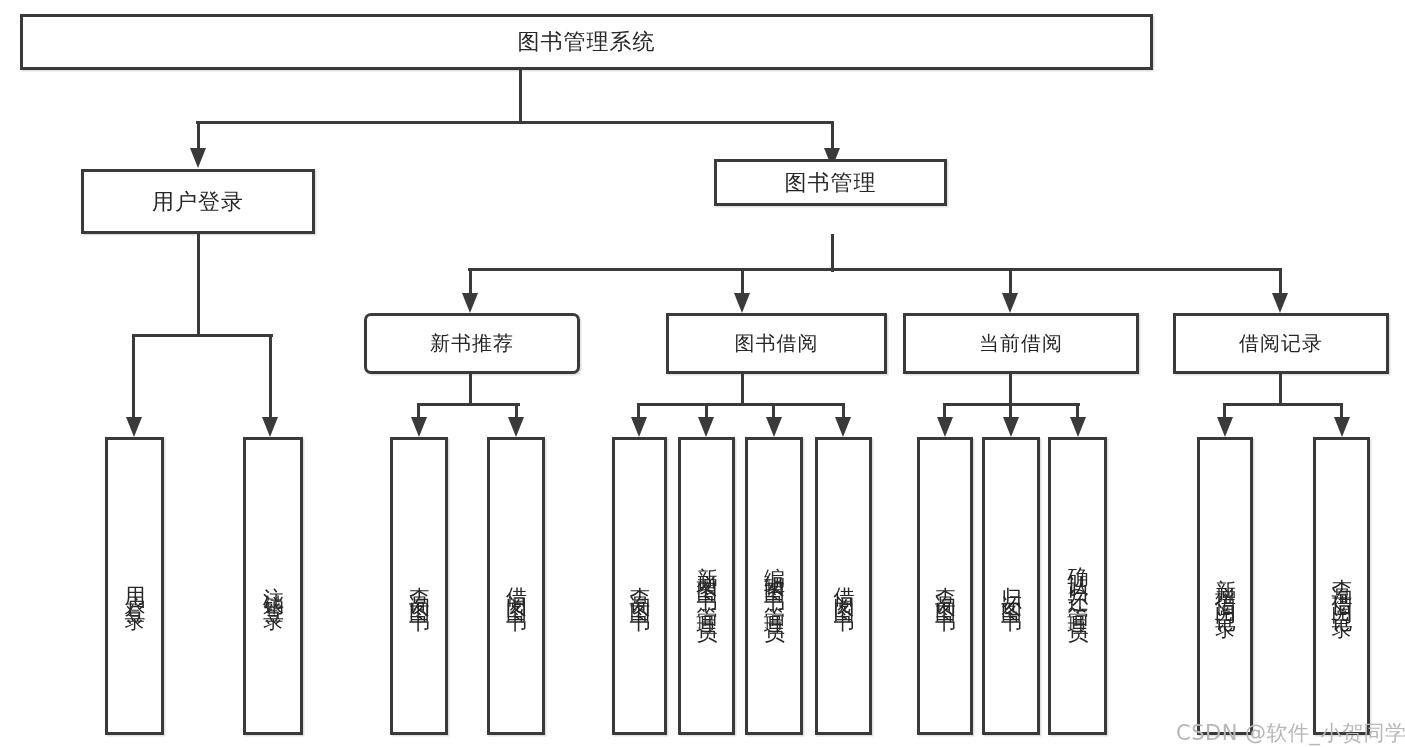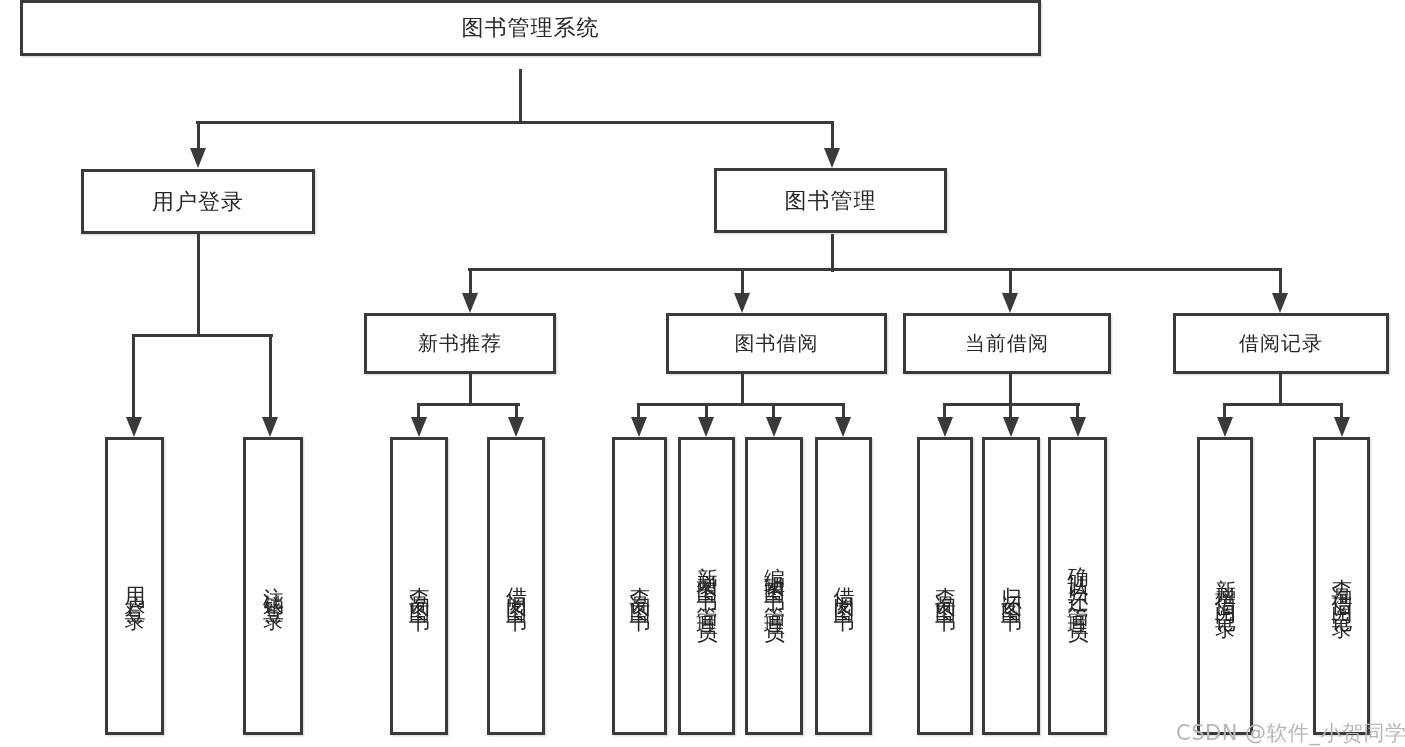--- a/index.html
+++ b/index.html
@@ -30,35 +30,35 @@
   .wm{
     position:absolute;left:1176px;top:719px;z-index:6;
     font-size:21px;color:#b7b7b7;letter-spacing:.5px;white-space:nowrap;
   }
 </style>
 </head>
 <body>
 
 <div class="canvas">
 
-  <div class="box root-box" style="left:20px;top:0;width:1021px;height:56px;">
+  <div class="box root-box" style="left:20px;top:14px;width:1133px;height:56px;">
     <span>图书管理系统</span>
   </div>
 
   <div class="lv" style="left:519px;top:69px;height:52px;"></div>
   <div class="lh" style="left:196px;top:121px;width:638px;"></div>
   <div class="lv" style="left:197px;top:124px;height:26px;"></div>
   <div class="ah" style="left:190px;top:148px;"></div>
   <div class="lv" style="left:831px;top:124px;height:26px;"></div>
   <div class="ah" style="left:824px;top:148px;"></div>
 
   <div class="box l2" style="left:81px;top:169px;width:234px;height:65px;">
     <span>用户登录</span>
   </div>
-  <div class="box l2" style="left:714px;top:168px;width:233px;height:65px;">
+  <div class="box l2" style="left:714px;top:159px;width:233px;height:47px;">
     <span>图书管理</span>
   </div>
 
   <div class="lv" style="left:197px;top:234px;height:103px;"></div>
   <div class="lh" style="left:132px;top:334px;width:141px;"></div>
   <div class="lv" style="left:132px;top:337px;height:82px;"></div>
   <div class="ah" style="left:126px;top:417px;"></div>
   <div class="lv" style="left:269px;top:337px;height:82px;"></div>
   <div class="ah" style="left:262px;top:417px;"></div>
 
@@ -66,27 +66,27 @@
   <div class="lh" style="left:468px;top:268px;width:814px;"></div>
   <div class="lv" style="left:469px;top:271px;height:24px;"></div>
   <div class="ah" style="left:462px;top:293px;"></div>
   <div class="lv" style="left:741px;top:271px;height:24px;"></div>
   <div class="ah" style="left:734px;top:293px;"></div>
   <div class="lv" style="left:1009px;top:271px;height:24px;"></div>
   <div class="ah" style="left:1002px;top:293px;"></div>
   <div class="lv" style="left:1279px;top:271px;height:24px;"></div>
   <div class="ah" style="left:1272px;top:293px;"></div>
 
-  <div class="box l3" style="left:364px;top:313px;width:192px;height:61px;">
+  <div class="box l3" style="left:364px;top:313px;width:216px;height:61px;border-radius:7px;">
     <span>新书推荐</span>
   </div>
   <div class="box l3" style="left:632px;top:313px;width:221px;height:61px;margin-left:34px;">
     <span>图书借阅</span>
   </div>
-  <div class="box l3" style="left:903px;top:313px;width:208px;height:61px;">
+  <div class="box l3" style="left:903px;top:313px;width:236px;height:61px;">
     <span>当前借阅</span>
   </div>
   <div class="box l3" style="left:1173px;top:313px;width:216px;height:61px;">
     <span>借阅记录</span>
   </div>
 
   <div class="lv" style="left:469px;top:374px;height:32px;"></div>
   <div class="lh" style="left:417px;top:403px;width:103px;"></div>
   <div class="lv" style="left:417px;top:406px;height:13px;"></div>
   <div class="ah" style="left:411px;top:417px;"></div>

